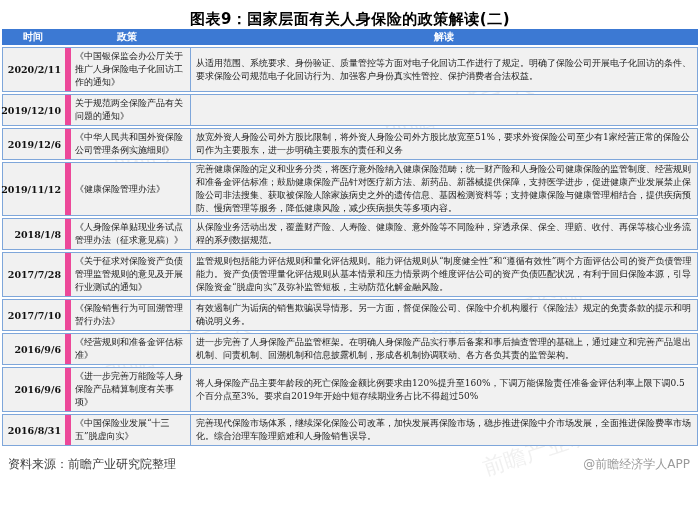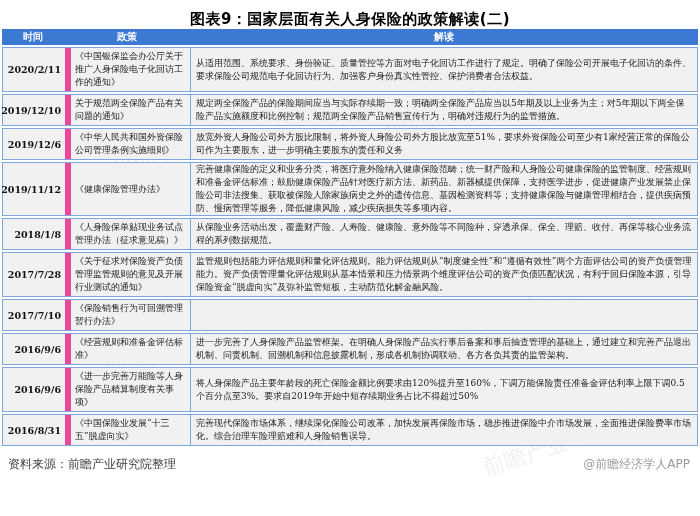--- a/index.html
+++ b/index.html
@@ -130,23 +130,20 @@
     <div class="td col-interp">
             <span class="txt">从适用范围、系统要求、身份验证、质量管控等方面对电子化回访工作进行了规定。明确了保险公司开展电子化回访的条件、要求保险公司规范电子化回访行为、加强客户身份真实性管控、保护消费者合法权益。</span>
           </div>
   </div>
 
   <div class="tr">
     <div class="td col-date">2019/12/10</div>
     <div class="td col-policy">
             <span class="txt">关于规范两全保险产品有关问题的通知》</span>
           </div>
-    <div class="td col-interp">
-            <span class="txt">规定两全保险产品的保险期间应当与实际存续期一致；明确两全保险产品应当以5年期及以上业务为主；对5年期以下两全保险产品实施额度和比例控制；规范两全保险产品销售宣传行为，明确对违规行为的监管措施。</span>
-          </div>
   </div>
 
   <div class="tr">
     <div class="td col-date">2019/12/6</div>
     <div class="td col-policy">
             <span class="txt">《中华人民共和国外资保险公司管理条例实施细则》</span>
           </div>
     <div class="td col-interp">
             <span class="txt">放宽外资人身险公司外方股比限制，将外资人身险公司外方股比放宽至51%，要求外资保险公司至少有1家经营正常的保险公司作为主要股东，进一步明确主要股东的责任和义务</span>
           </div>
@@ -180,20 +177,23 @@
           </div>
     <div class="td col-interp">
             <span class="txt">监管规则包括能力评估规则和量化评估规则。能力评估规则从“制度健全性”和“遵循有效性”两个方面评估公司的资产负债管理能力。资产负债管理量化评估规则从基本情景和压力情景两个维度评估公司的资产负债匹配状况，有利于回归保险本源，引导保险资金“脱虚向实”及弥补监管短板，主动防范化解金融风险。</span>
           </div>
   </div>
 
   <div class="tr">
     <div class="td col-date">2017/7/10</div>
     <div class="td col-policy">
             <span class="txt">《保险销售行为可回溯管理暂行办法》</span>
+          </div>
+    <div class="td col-interp">
+            <span class="txt">有效遏制广为诟病的销售欺骗误导情形。另一方面，督促保险公司、保险中介机构履行《保险法》规定的免责条款的提示和明确说明义务。</span>
           </div>
   </div>
 
   <div class="tr">
     <div class="td col-date">2016/9/6</div>
     <div class="td col-policy">
             <span class="txt">《经营规则和准备金评估标准》</span>
           </div>
     <div class="td col-interp">
             <span class="txt">进一步完善了人身保险产品监管框架。在明确人身保险产品实行事后备案和事后抽查管理的基础上，通过建立和完善产品退出机制、问责机制、回溯机制和信息披露机制，形成各机制协调联动、各方各负其责的监管架构。</span>

